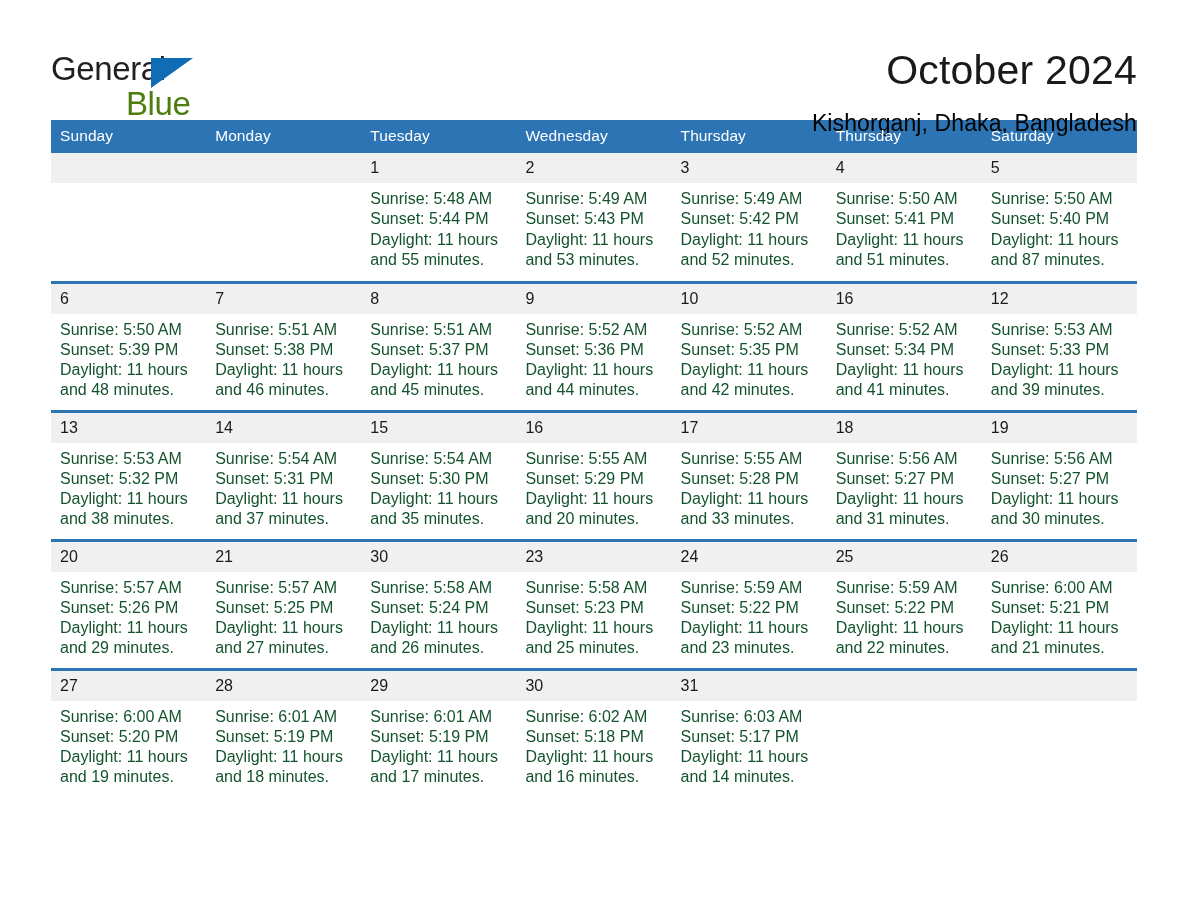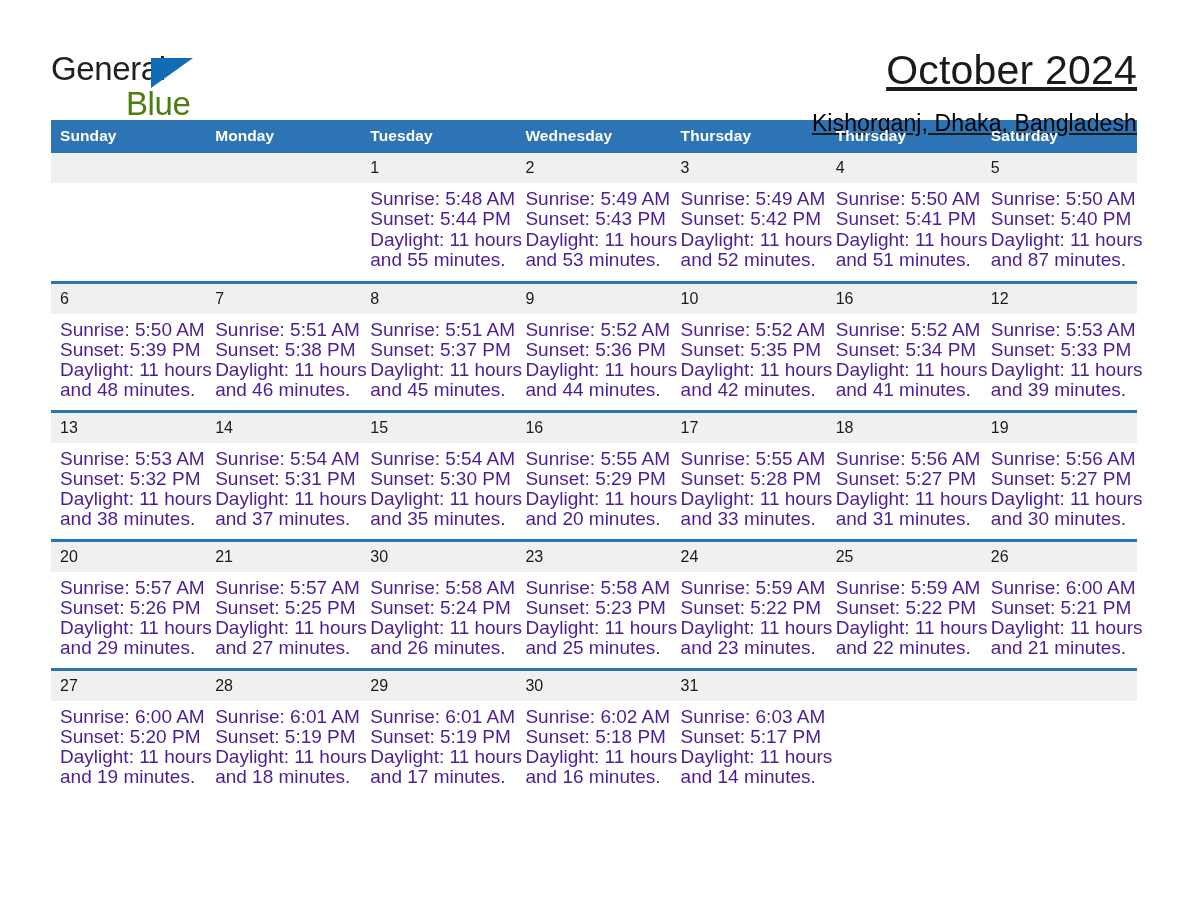--- a/index.html
+++ b/index.html
@@ -64,21 +64,20 @@
     line-height: 34px;
     letter-spacing: -0.4px;
     color: #4d7c0f;
     margin-left: 75px;
     margin-top: 1px;
   }
 
   .title-block {
     text-align: right;
     padding-top: 2px;
-    text-decoration: underline;
   }
   .month-title {
     font-size: 41px;
     line-height: 49px;
     font-weight: normal;
     color: #1a1a1a;
     margin: 0;
     letter-spacing: 0.2px;
   }
   .location {
@@ -95,21 +94,21 @@
     border-collapse: collapse;
     table-layout: fixed;
     margin-top: 16px;
   }
   .calendar col { width: 155.14px; }
 
   thead th {
     background: #2d74b5;
     color: #ffffff;
     font-size: 15.5px;
-    font-weight: bold;
+    font-weight: normal;
     text-align: left;
     padding: 7px 0 8px 9px;
     height: 16px;
     letter-spacing: 0.1px;
   }
 
   .week-row > td {
     vertical-align: top;
     padding: 0;
     border-top: 3px solid #2d74b5;
@@ -126,23 +125,23 @@
     font-size: 16px;
     line-height: 20px;
     color: #1a1a1a;
     padding: 5px 0 5px 9px;
     height: 30px;
     box-sizing: border-box;
   }
   .daynum.empty { color: transparent; }
   .info {
     padding: 6px 10px 0 9px;
-    font-size: 19px;
+    font-size: 16px;
     line-height: 20.3px;
-    color: #4c1d95;
+    color: #14532d;
   }
   .info div { white-space: nowrap; }
   .cell.blank .info { visibility: hidden; }
 </style>
 </head>
 <body>
 
 <div class="page">
 
   <div class="topbar">

